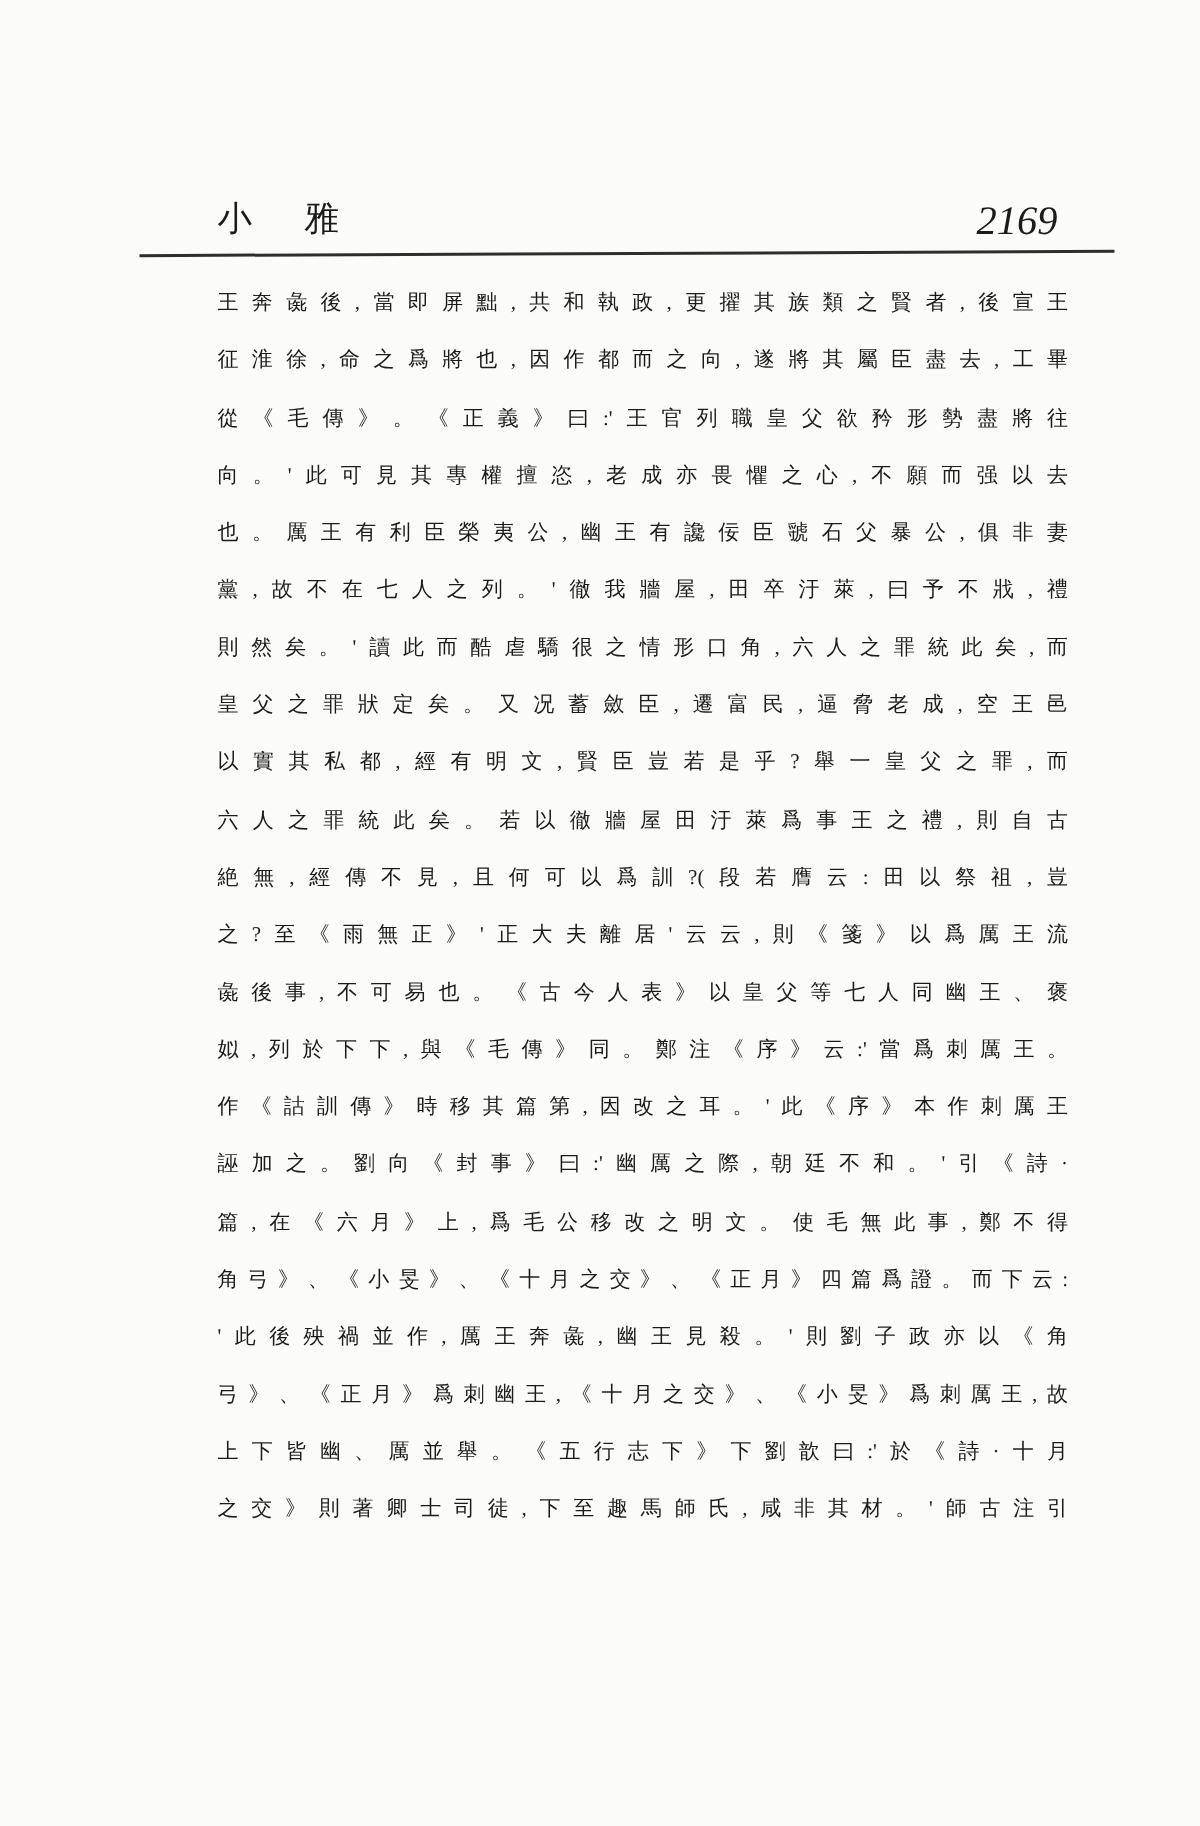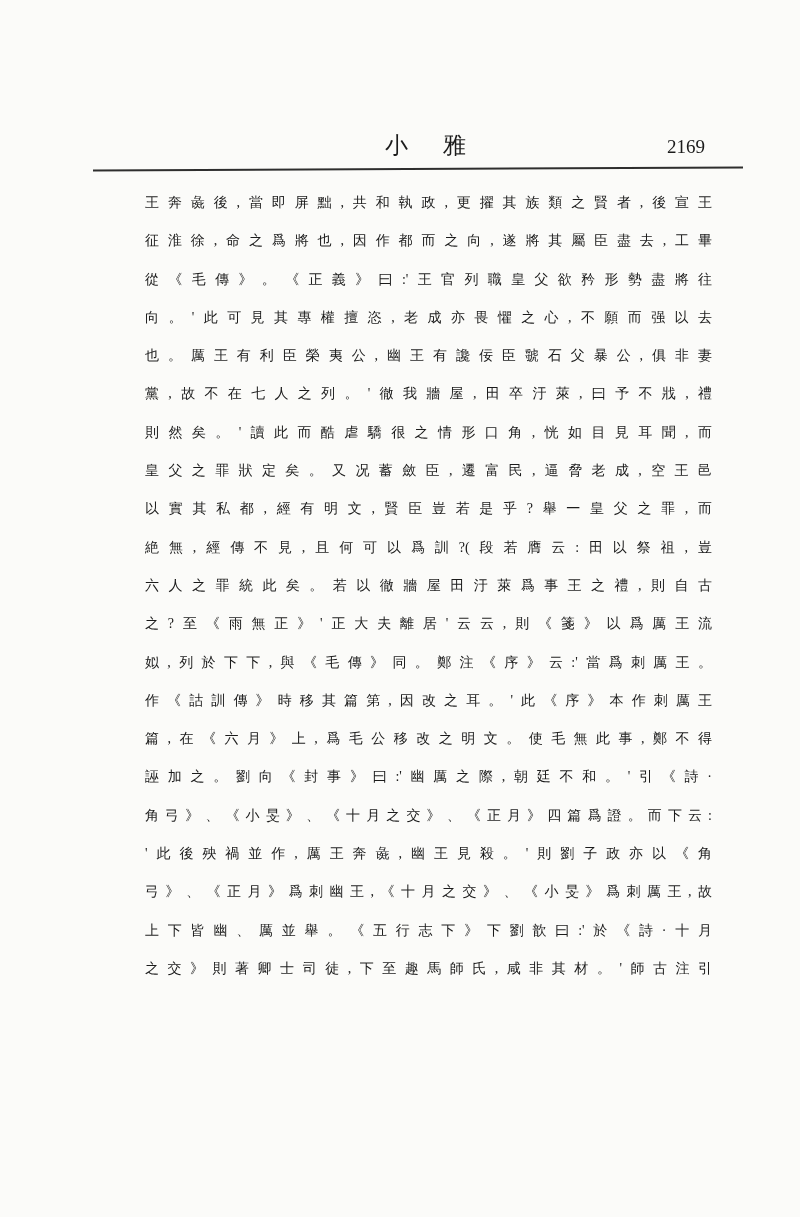--- a/index.html
+++ b/index.html
@@ -24,34 +24,34 @@
     position: absolute;
     inset: 0;
   }
   .header-title {
     position: absolute;
     left: 145px;
     top: 130px;
     width: 567px;
     height: 32px;
     line-height: 32px;
-    text-align: center;
     font-size: 23px;
     letter-spacing: 6px;
     font-weight: 500;
   }
   .page-number {
     position: absolute;
     left: 633px;
     top: 132px;
     width: 72px;
     height: 30px;
     line-height: 30px;
     text-align: right;
-    font-size: 19px;
+    font-size: 27px;
+    font-style: italic;
   }
   .header-rule {
     position: absolute;
     left: 93px;
     top: 168px;
     width: 650px;
     height: 2px;
     background: var(--rule-color);
     transform: rotate(-0.25deg);
   }
@@ -83,30 +83,31 @@
 
   <div class="header-rule"></div>
 
   <div class="text-block">
       <div class="tline">王奔彘後,當即屏黜,共和執政,更擢其族類之賢者,後宣王</div>
       <div class="tline">征淮徐,命之爲將也,因作都而之向,遂將其屬臣盡去,工畢</div>
       <div class="tline">從《毛傳》。《正義》曰:'王官列職皇父欲矜形勢盡將往</div>
       <div class="tline">向。'此可見其專權擅恣,老成亦畏懼之心,不願而强以去</div>
       <div class="tline">也。厲王有利臣榮夷公,幽王有讒佞臣虢石父暴公,俱非妻</div>
       <div class="tline">黨,故不在七人之列。'徹我牆屋,田卒汙萊,曰予不戕,禮</div>
-      <div class="tline">則然矣。'讀此而酷虐驕很之情形口角,恍如目見耳聞,而</div>
+      <div class="tline">則然矣。'讀此而酷虐驕很之情形口角,六人之罪統此矣,而</div>
       <div class="tline">皇父之罪狀定矣。又况蓄斂臣,遷富民,逼脅老成,空王邑</div>
       <div class="tline">以實其私都,經有明文,賢臣豈若是乎?舉一皇父之罪,而</div>
+      <div class="tline">六人之罪統此矣。若以徹牆屋田汙萊爲事王之禮,則自古</div>
       <div class="tline">絶無,經傳不見,且何可以爲訓?(段若膺云:田以祭祖,豈</div>
-      <div class="tline">六人之罪統此矣。若以徹牆屋田汙萊爲事王之禮,則自古</div>
       <div class="tline">之?至《雨無正》'正大夫離居'云云,則《箋》以爲厲王流</div>
+      <div class="tline">彘後事,不可易也。《古今人表》以皇父等七人同幽王、褒</div>
       <div class="tline">姒,列於下下,與《毛傳》同。鄭注《序》云:'當爲刺厲王。</div>
       <div class="tline">作《詁訓傳》時移其篇第,因改之耳。'此《序》本作刺厲王</div>
+      <div class="tline">誣加之。劉向《封事》曰:'幽厲之際,朝廷不和。'引《詩·</div>
       <div class="tline">篇,在《六月》上,爲毛公移改之明文。使毛無此事,鄭不得</div>
-      <div class="tline">誣加之。劉向《封事》曰:'幽厲之際,朝廷不和。'引《詩·</div>
       <div class="tline">角弓》、《小旻》、《十月之交》、《正月》四篇爲證。而下云:</div>
       <div class="tline">'此後殃禍並作,厲王奔彘,幽王見殺。'則劉子政亦以《角</div>
       <div class="tline">弓》、《正月》爲刺幽王,《十月之交》、《小旻》爲刺厲王,故</div>
       <div class="tline">上下皆幽、厲並舉。《五行志下》下劉歆曰:'於《詩·十月</div>
       <div class="tline">之交》則著卿士司徒,下至趣馬師氏,咸非其材。'師古注引</div>
     </div>
 
 </div>
 
 </body></html>

